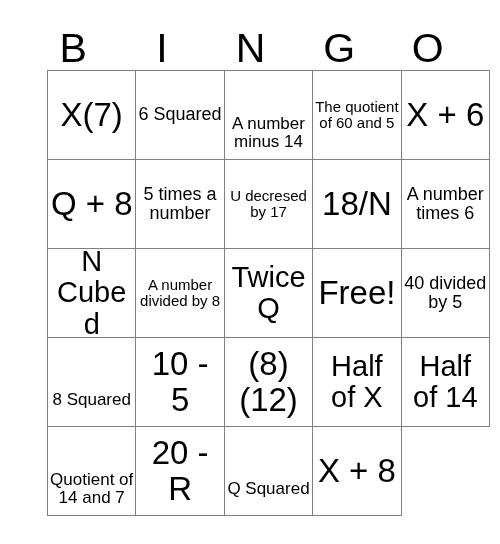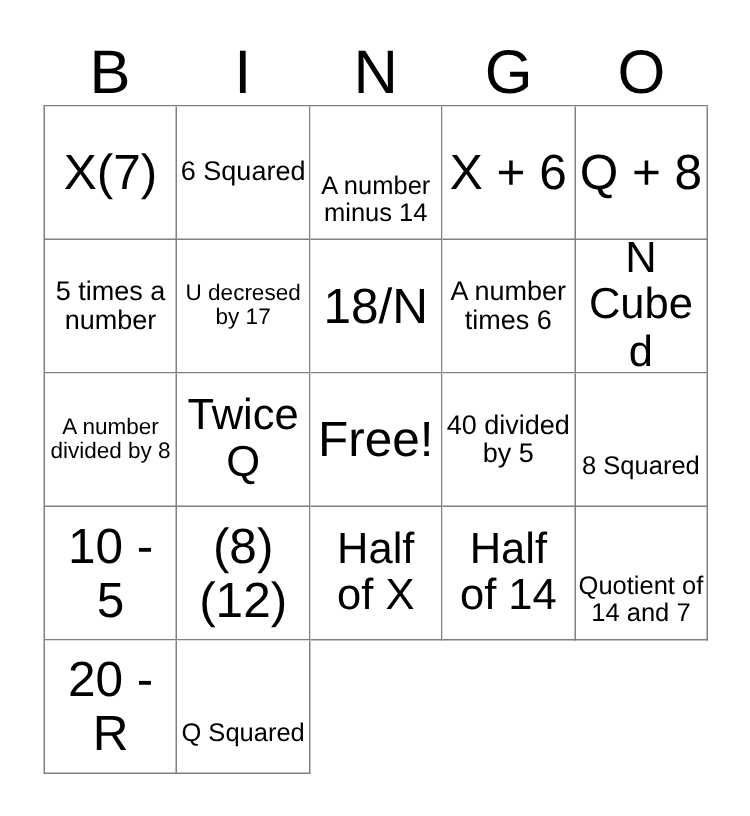--- a/index.html
+++ b/index.html
@@ -40,21 +40,21 @@
     font-size: 41px;
     line-height: 44px;
     font-weight: 400;
     letter-spacing: 0px;
     color: #000000;
   }
 
   
   #grid {
     position: absolute;
-    left: 29px;
+    left: 47px;
     top: 70px;
     width: 443px;
     height: 446px;
     box-sizing: border-box;
     display: grid;
     grid-template-columns: repeat(5, 1fr);
     grid-template-rows: repeat(5, 1fr);
     border-top: 1px solid #808080;
     border-left: 1px solid #808080;
   }
@@ -103,20 +103,23 @@
     <div class="cell">
         <span class="cell-text sz-xl">X(7)</span>
       </div>
     <div class="cell">
         <span class="cell-text sz-md">6 Squared</span>
       </div>
     <div class="cell">
         <span class="cell-text sz-sm">A number minus 14</span>
       </div>
     <div class="cell">
+        <span class="cell-text sz-xs">The quotient of 60 and 5</span>
+      </div>
+    <div class="cell">
         <span class="cell-text sz-xl">X + 6</span>
       </div>
 
     <div class="cell">
         <span class="cell-text sz-xl">Q + 8</span>
       </div>
     <div class="cell">
         <span class="cell-text sz-md">5 times a number</span>
       </div>
     <div class="cell">
@@ -163,15 +166,18 @@
       </div>
     <div class="cell">
         <span class="cell-text sz-sm">Quotient of 14 and 7</span>
       </div>
     <div class="cell">
         <span class="cell-text sz-xl">20 - R</span>
       </div>
     <div class="cell">
         <span class="cell-text sz-sm">Q Squared</span>
       </div>
+    <div class="cell">
+        <span class="cell-text sz-xl">X + 8</span>
+      </div>
 
   </div>
 </div>
 
 </body></html>

